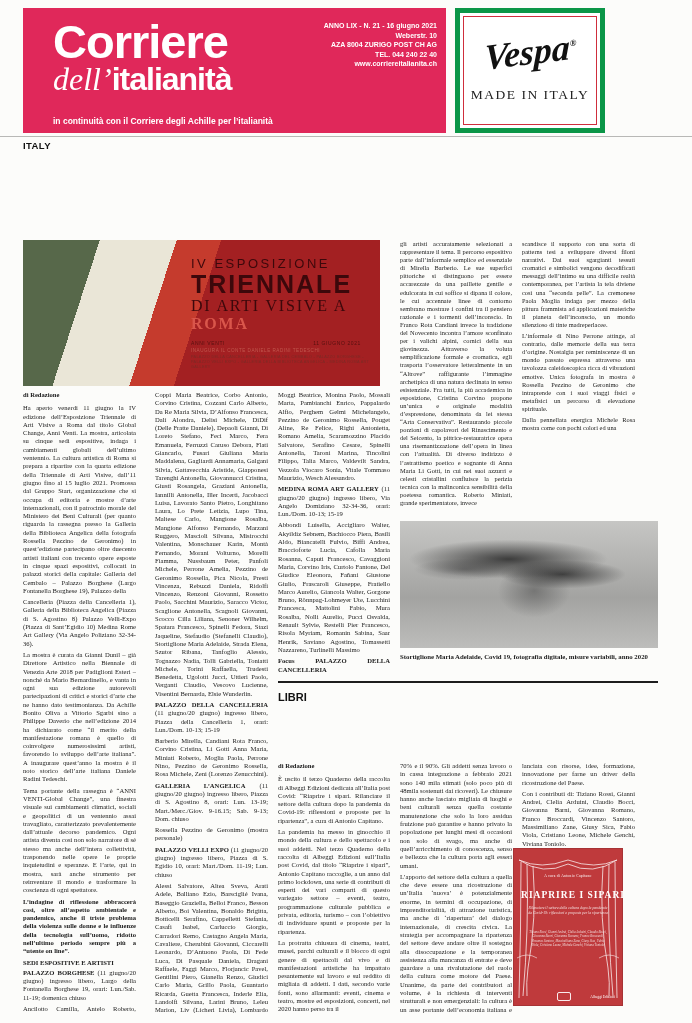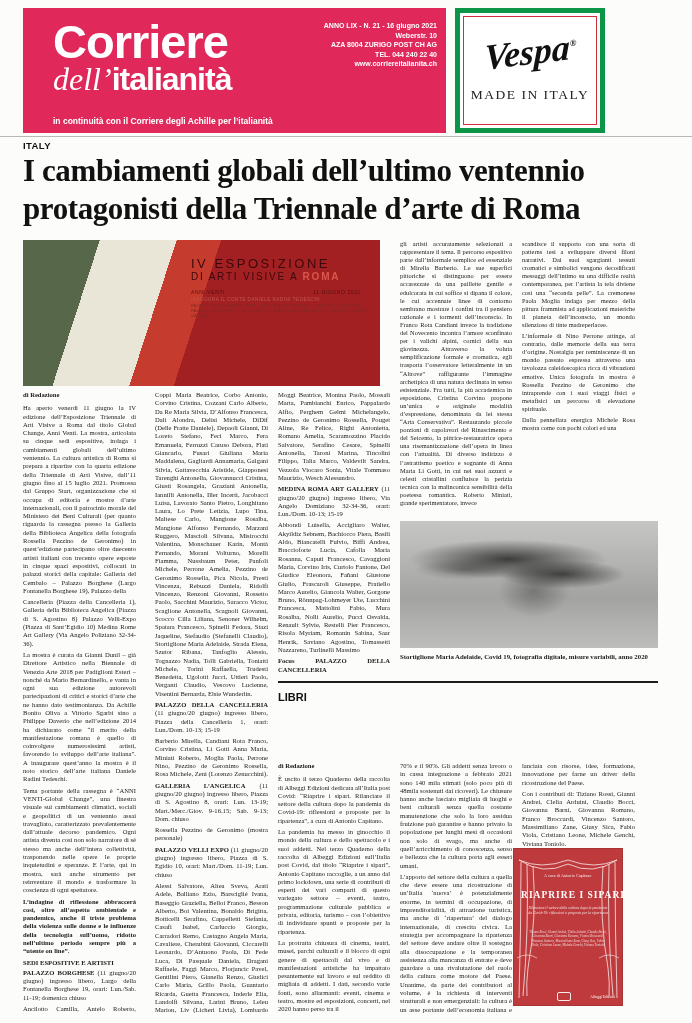--- a/index.html
+++ b/index.html
@@ -36,21 +36,21 @@
   .headline{position:absolute;left:23px;top:152px;width:645px;font-weight:bold;font-size:31px;
             line-height:38px;letter-spacing:-.4px;color:#111;}
 
   
   .poster{position:absolute;left:23px;top:240px;width:357px;height:146px;overflow:hidden;
           background:linear-gradient(108deg,#57684a 0%,#57684a 19%,#eae6d7 19%,#eae6d7 38%,
                      #c53b2d 38%,#c53b2d 49%,#a32022 49%,#a32022 100%);}
   .poster-text{position:absolute;left:168px;top:16px;width:182px;color:#3c080b;}
   .pt1{font-family:"Liberation Sans",sans-serif;font-size:13px;letter-spacing:2.5px;}
   .pt2{font-family:"Liberation Sans",sans-serif;font-weight:bold;font-size:25px;letter-spacing:2px;line-height:26px;}
-  .pt3{font-family:Liberation Sans, sans-serif;font-size:10px;letter-spacing:1.8px;}
+  .pt3{font-family:Liberation Serif, serif;font-size:16px;letter-spacing:1.8px;}
   .pt3 .roma{color:#d9564b;font-weight:bold;}
   .pmeta{font-family:"Liberation Sans",sans-serif;font-size:5px;letter-spacing:.6px;margin-top:7px;
          color:#56100f;display:flex;justify-content:space-between;width:170px;}
   .pmeta2{font-family:"Liberation Sans",sans-serif;font-size:4.6px;letter-spacing:.5px;color:#c1574e;margin-top:2px;}
   .pmeta3{font-family:"Liberation Sans",sans-serif;font-size:3.8px;line-height:5px;letter-spacing:.3px;
           color:#7c2a25;margin-top:2px;}
 
   
   .col{position:absolute;overflow:hidden;font-size:6.6px;line-height:8.3px;text-align:justify;color:#222;}
   .col p{margin:0 0 3px 0;}
@@ -121,25 +121,25 @@
 
   <div class="vespa" data-name="vespa-ad">
     <div class="vespa-inner" data-name="vespa-ad-frame">
       <div class="vespa-script" data-name="vespa-logo"><span>Vespa</span><sup data-name="registered-mark-icon">®</sup></div>
       <div class="vespa-made" data-name="vespa-made-in-italy">MADE IN ITALY</div>
     </div>
   </div>
 
   <div class="toprule" data-name="masthead-divider"></div>
   <div class="chiose" data-name="section-label">ITALY</div>
-  <h1 class="headline" data-name="main-headline" style="margin:0;">I cambiamenti globali dell’ultimo ventennio protagonisti della Triennale d’arte di Roma</h1>
 
   <div class="poster" data-name="triennale-poster-image">
     <div class="poster-text" data-name="poster-text-block">
       <div class="pt1" data-name="poster-line1">IV ESPOSIZIONE</div>
+      <div class="pt2" data-name="poster-line2">TRIENNALE</div>
       <div class="pt3" data-name="poster-line3"><span>DI ARTI VISIVE A </span><span class="roma" data-name="poster-roma-accent">ROMA</span></div>
       <div class="pmeta" data-name="poster-meta-row">
         <span data-name="poster-anni-venti">ANNI VENTI</span>
         <span data-name="poster-date">11 GIUGNO 2021</span>
       </div>
       <div class="pmeta2" data-name="poster-inaugura">INAUGURA IL CONTE DANIELE RADINI TEDESCHI</div>
       <div class="pmeta3" data-name="poster-venues">PALAZZO DELLA CANCELLERIA - GALLERIA DEL CEMBALO - PALAZZO BORGHESE - PALAZZO VELLI EXPO - GALLERIA DELLA BIBLIOTECA ANGELICA - MEDINA ROMA ART GALLERY</div>
     </div>
   </div>
 

